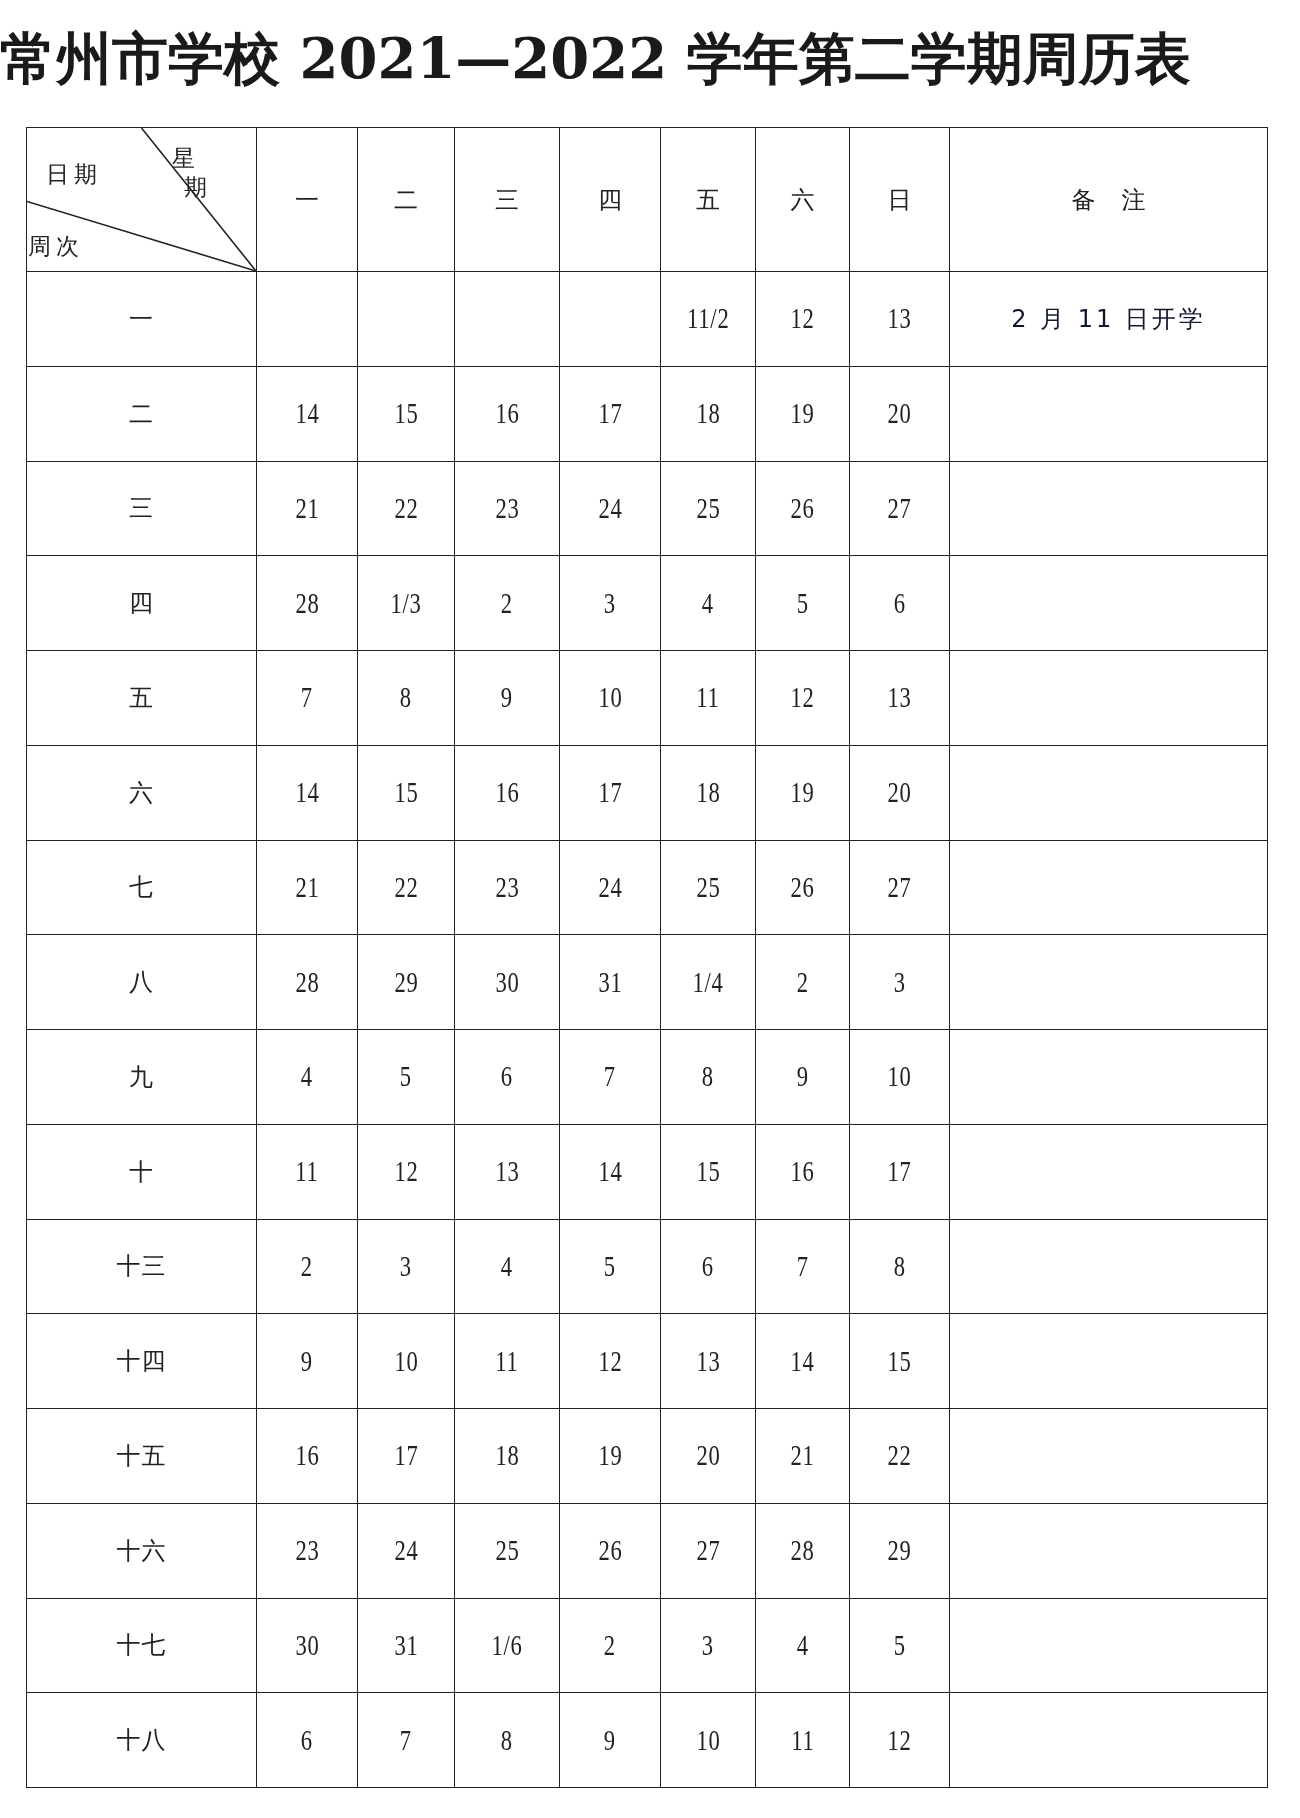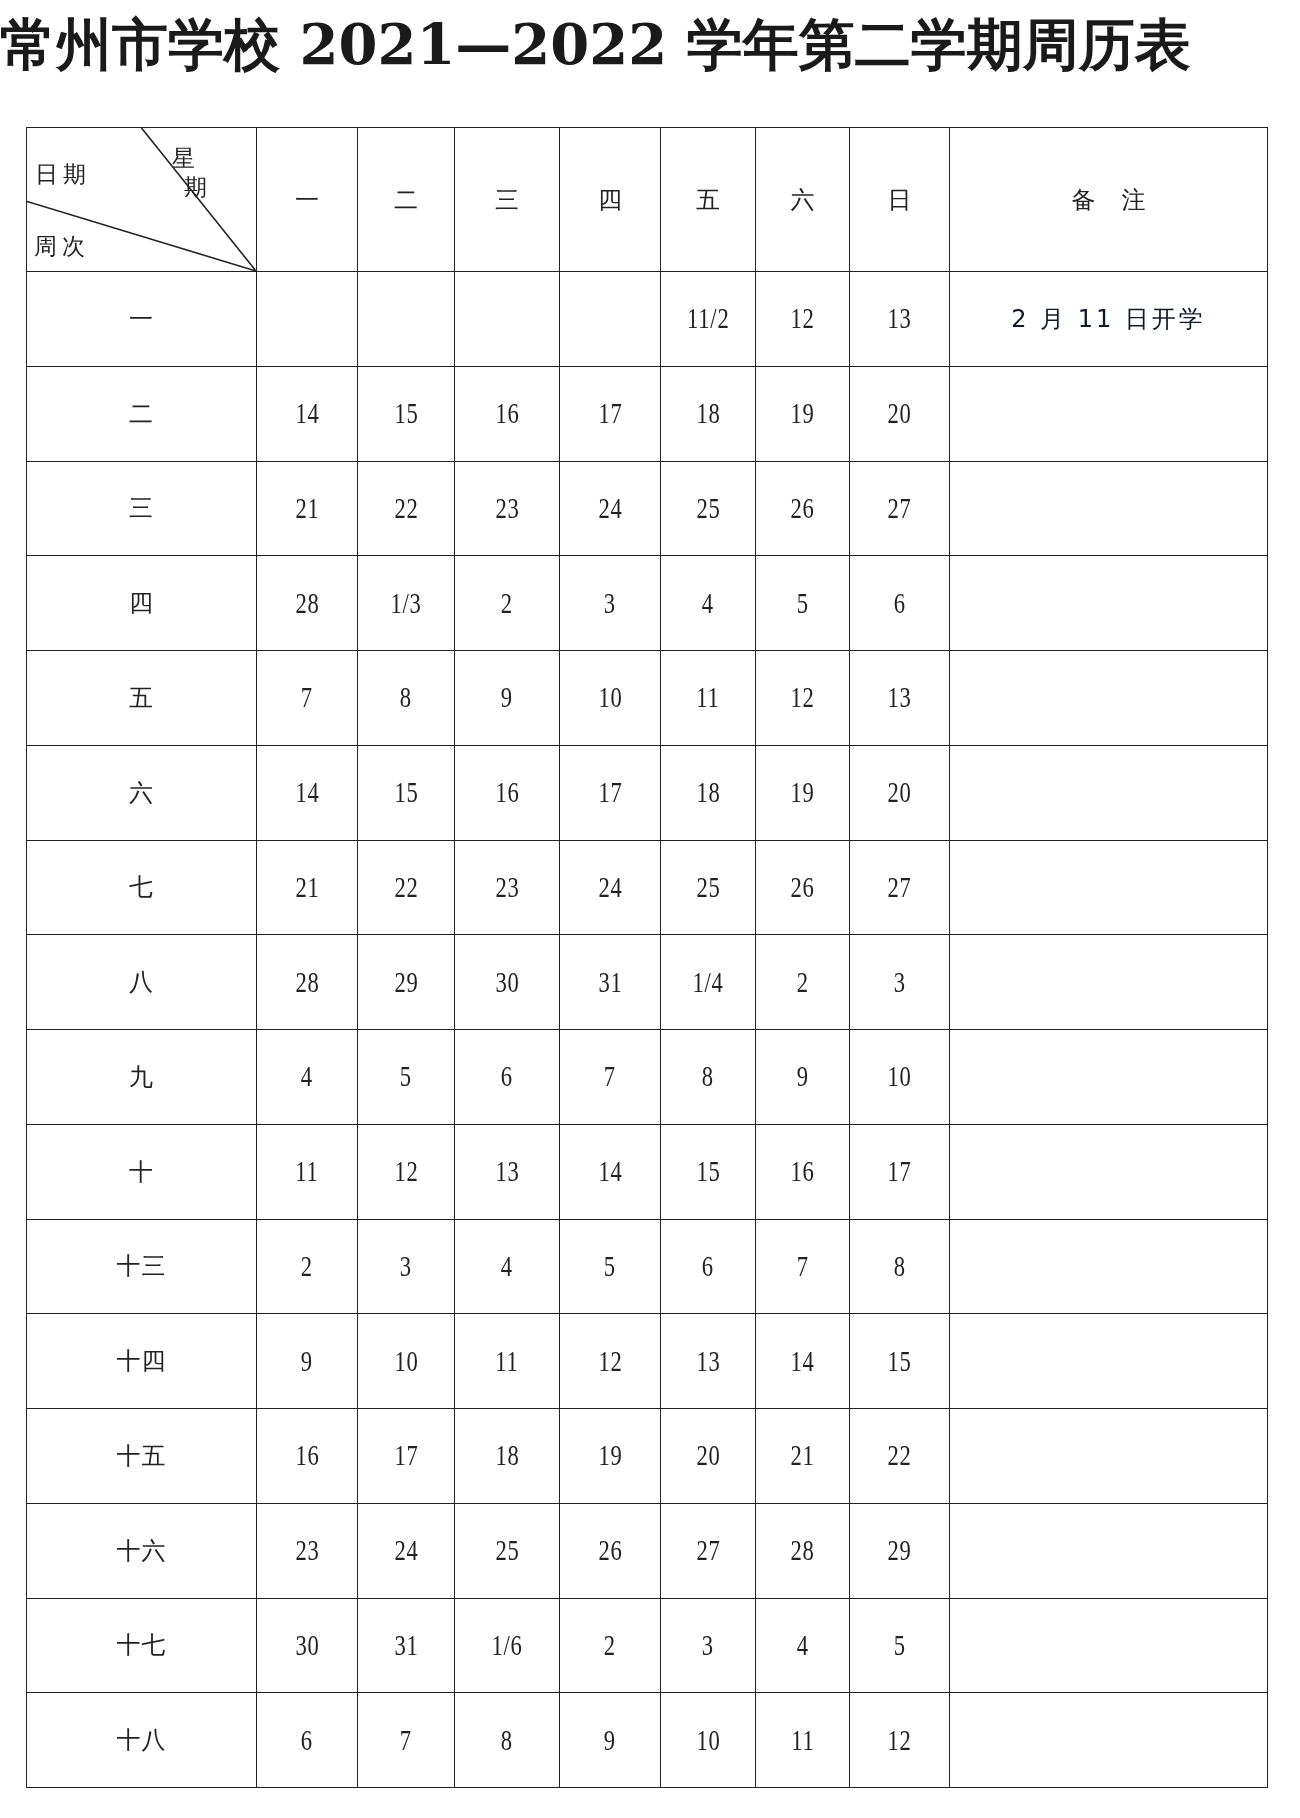--- a/index.html
+++ b/index.html
@@ -11,21 +11,21 @@
       width: 1300px;
       height: 1818px;
       position: relative;
       overflow: hidden;
       font-family: "DejaVu Serif", "Liberation Serif", serif;
       color: #1e1e1e;
     }
     .page-title {
       position: absolute;
       left: 0;
-      top: 8px;
+      top: 22px;
       width: 1059px;
       text-align: center;
       font-family: "DejaVu Serif", "Liberation Serif", serif;
       font-weight: bold;
       font-size: 56px;
       line-height: 72px;
       letter-spacing: 0px;
       color: #1a1a1a;
       white-space: nowrap;
     }
@@ -91,22 +91,22 @@
     }
     .corner .lbl {
       position: absolute;
       font-family: "DejaVu Sans", "Liberation Sans", sans-serif;
       font-size: 23px;
       line-height: 26px;
       color: #222;
       letter-spacing: 5px;
       white-space: nowrap;
     }
-    .corner .lbl-date { left: 8px; top: 33px; }
-    .corner .lbl-week { left: 7px; top: 105px; }
+    .corner .lbl-date { left: 19px; top: 33px; }
+    .corner .lbl-week { left: 1px; top: 105px; }
     .corner .lbl-xing { left: 145px; top: 17px; letter-spacing: 0; }
     .corner .lbl-qi   { left: 157px; top: 46px; letter-spacing: 0; }
   </style>
 </head>
 <body>
 
 <div class="page-title">常州市学校 2021—2022 学年第二学期周历表</div>
 
 <table class="cal-table">
   <colgroup>

